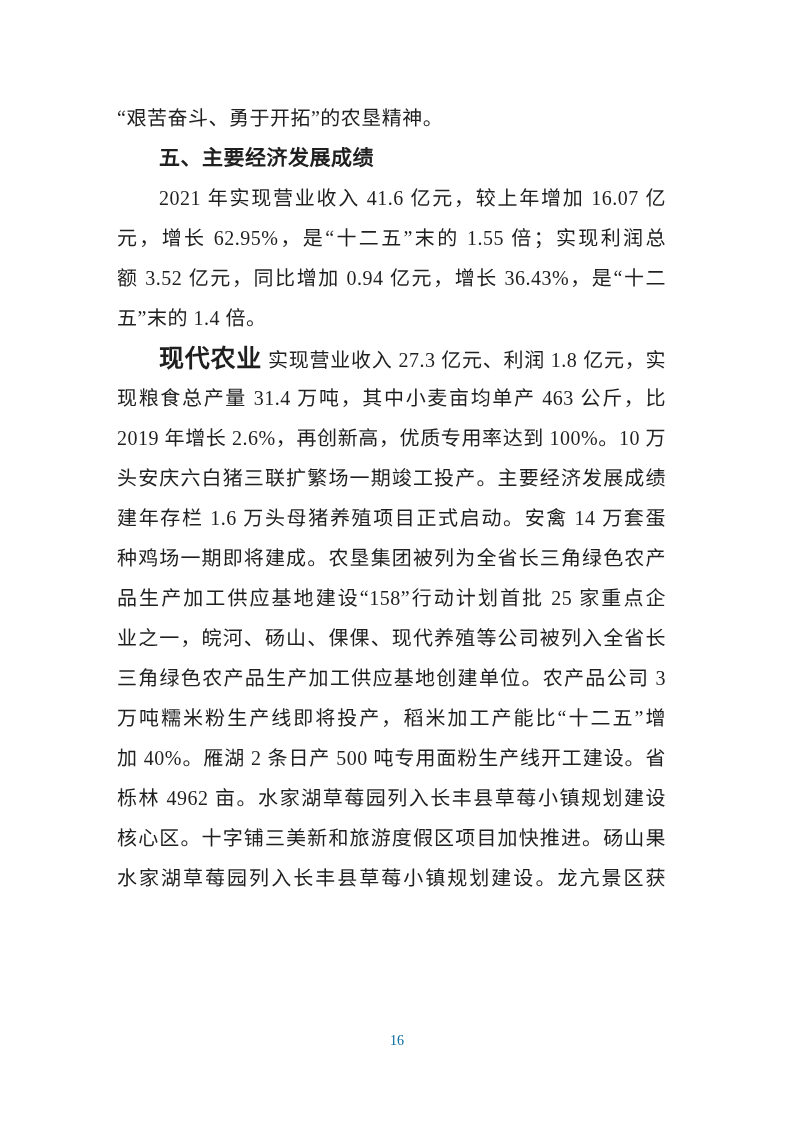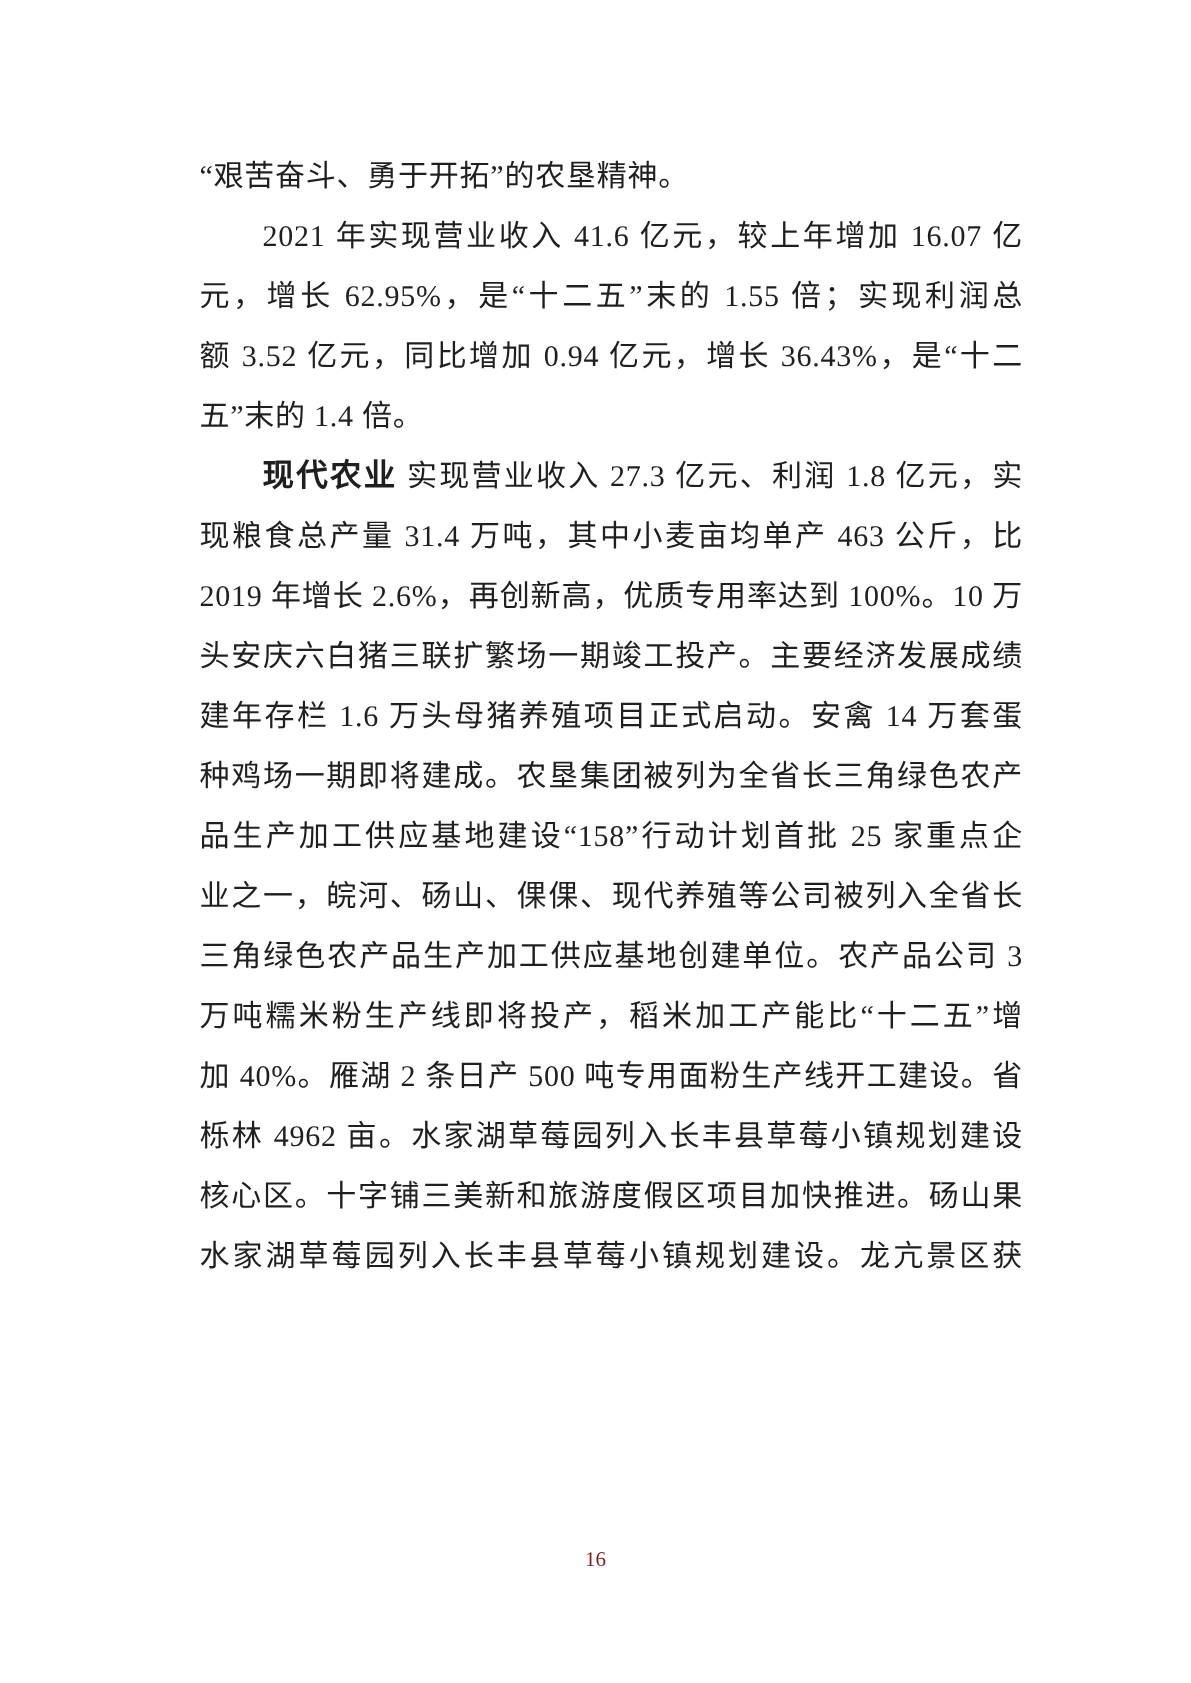--- a/index.html
+++ b/index.html
@@ -11,21 +11,21 @@
     position: relative;
     width: 794px;
     height: 1122px;
     background: #ffffff;
     overflow: hidden;
     color: #1f1f1f;
     font-family: "Liberation Serif", "DejaVu Serif", serif;
   }
   .body-text {
     position: absolute;
-    left: 133px;
+    left: 117px;
     top: 98px;
     width: 549px;
   }
   .line {
     font-size: 20px;
     line-height: 40px;
     height: 40px;
     overflow: hidden;
     text-align: justify;
     text-align-last: justify;
@@ -39,41 +39,42 @@
   }
   .line.heading {
     font-family: "Liberation Sans", "DejaVu Sans", sans-serif;
     font-weight: 700;
     font-size: 21px;
     text-align-last: left;
   }
   .lead {
     font-family: "Liberation Sans", "DejaVu Sans", sans-serif;
     font-weight: 700;
-    font-size: 21px;
+    font-size: 25px;
   }
   .footer {
     position: absolute;
     left: 0;
     right: 0;
     top: 1033px;
     text-align: center;
     font-size: 14px;
-    color: #7f1d1d;
+    color: #0369a1;
     font-family: "Liberation Serif", "DejaVu Serif", serif;
   }
 </style>
 </head>
 <body>
 
 <div class="page">
   <div class="body-text">
 
     <div class="line end">“艰苦奋斗、勇于开拓”的农垦精神。</div>
 
+    <div class="line heading indent">五、主要经济发展成绩</div>
 
     <div class="line indent">2021 年实现营业收入 41.6 亿元，较上年增加 16.07 亿</div>
     <div class="line">元，增长 62.95%，是“十二五”末的 1.55 倍；实现利润总</div>
     <div class="line">额 3.52 亿元，同比增加 0.94 亿元，增长 36.43%，是“十二</div>
     <div class="line end">五”末的 1.4 倍。</div>
 
     <div class="line indent"><span class="lead">现代农业</span><span> 实现营业收入 27.3 亿元、利润 1.8 亿元，实</span></div>
     <div class="line">现粮食总产量 31.4 万吨，其中小麦亩均单产 463 公斤，比</div>
     <div class="line">2019 年增长 2.6%，再创新高，优质专用率达到 100%。10 万</div>
     <div class="line">头安庆六白猪三联扩繁场一期竣工投产。主要经济发展成绩</div>

